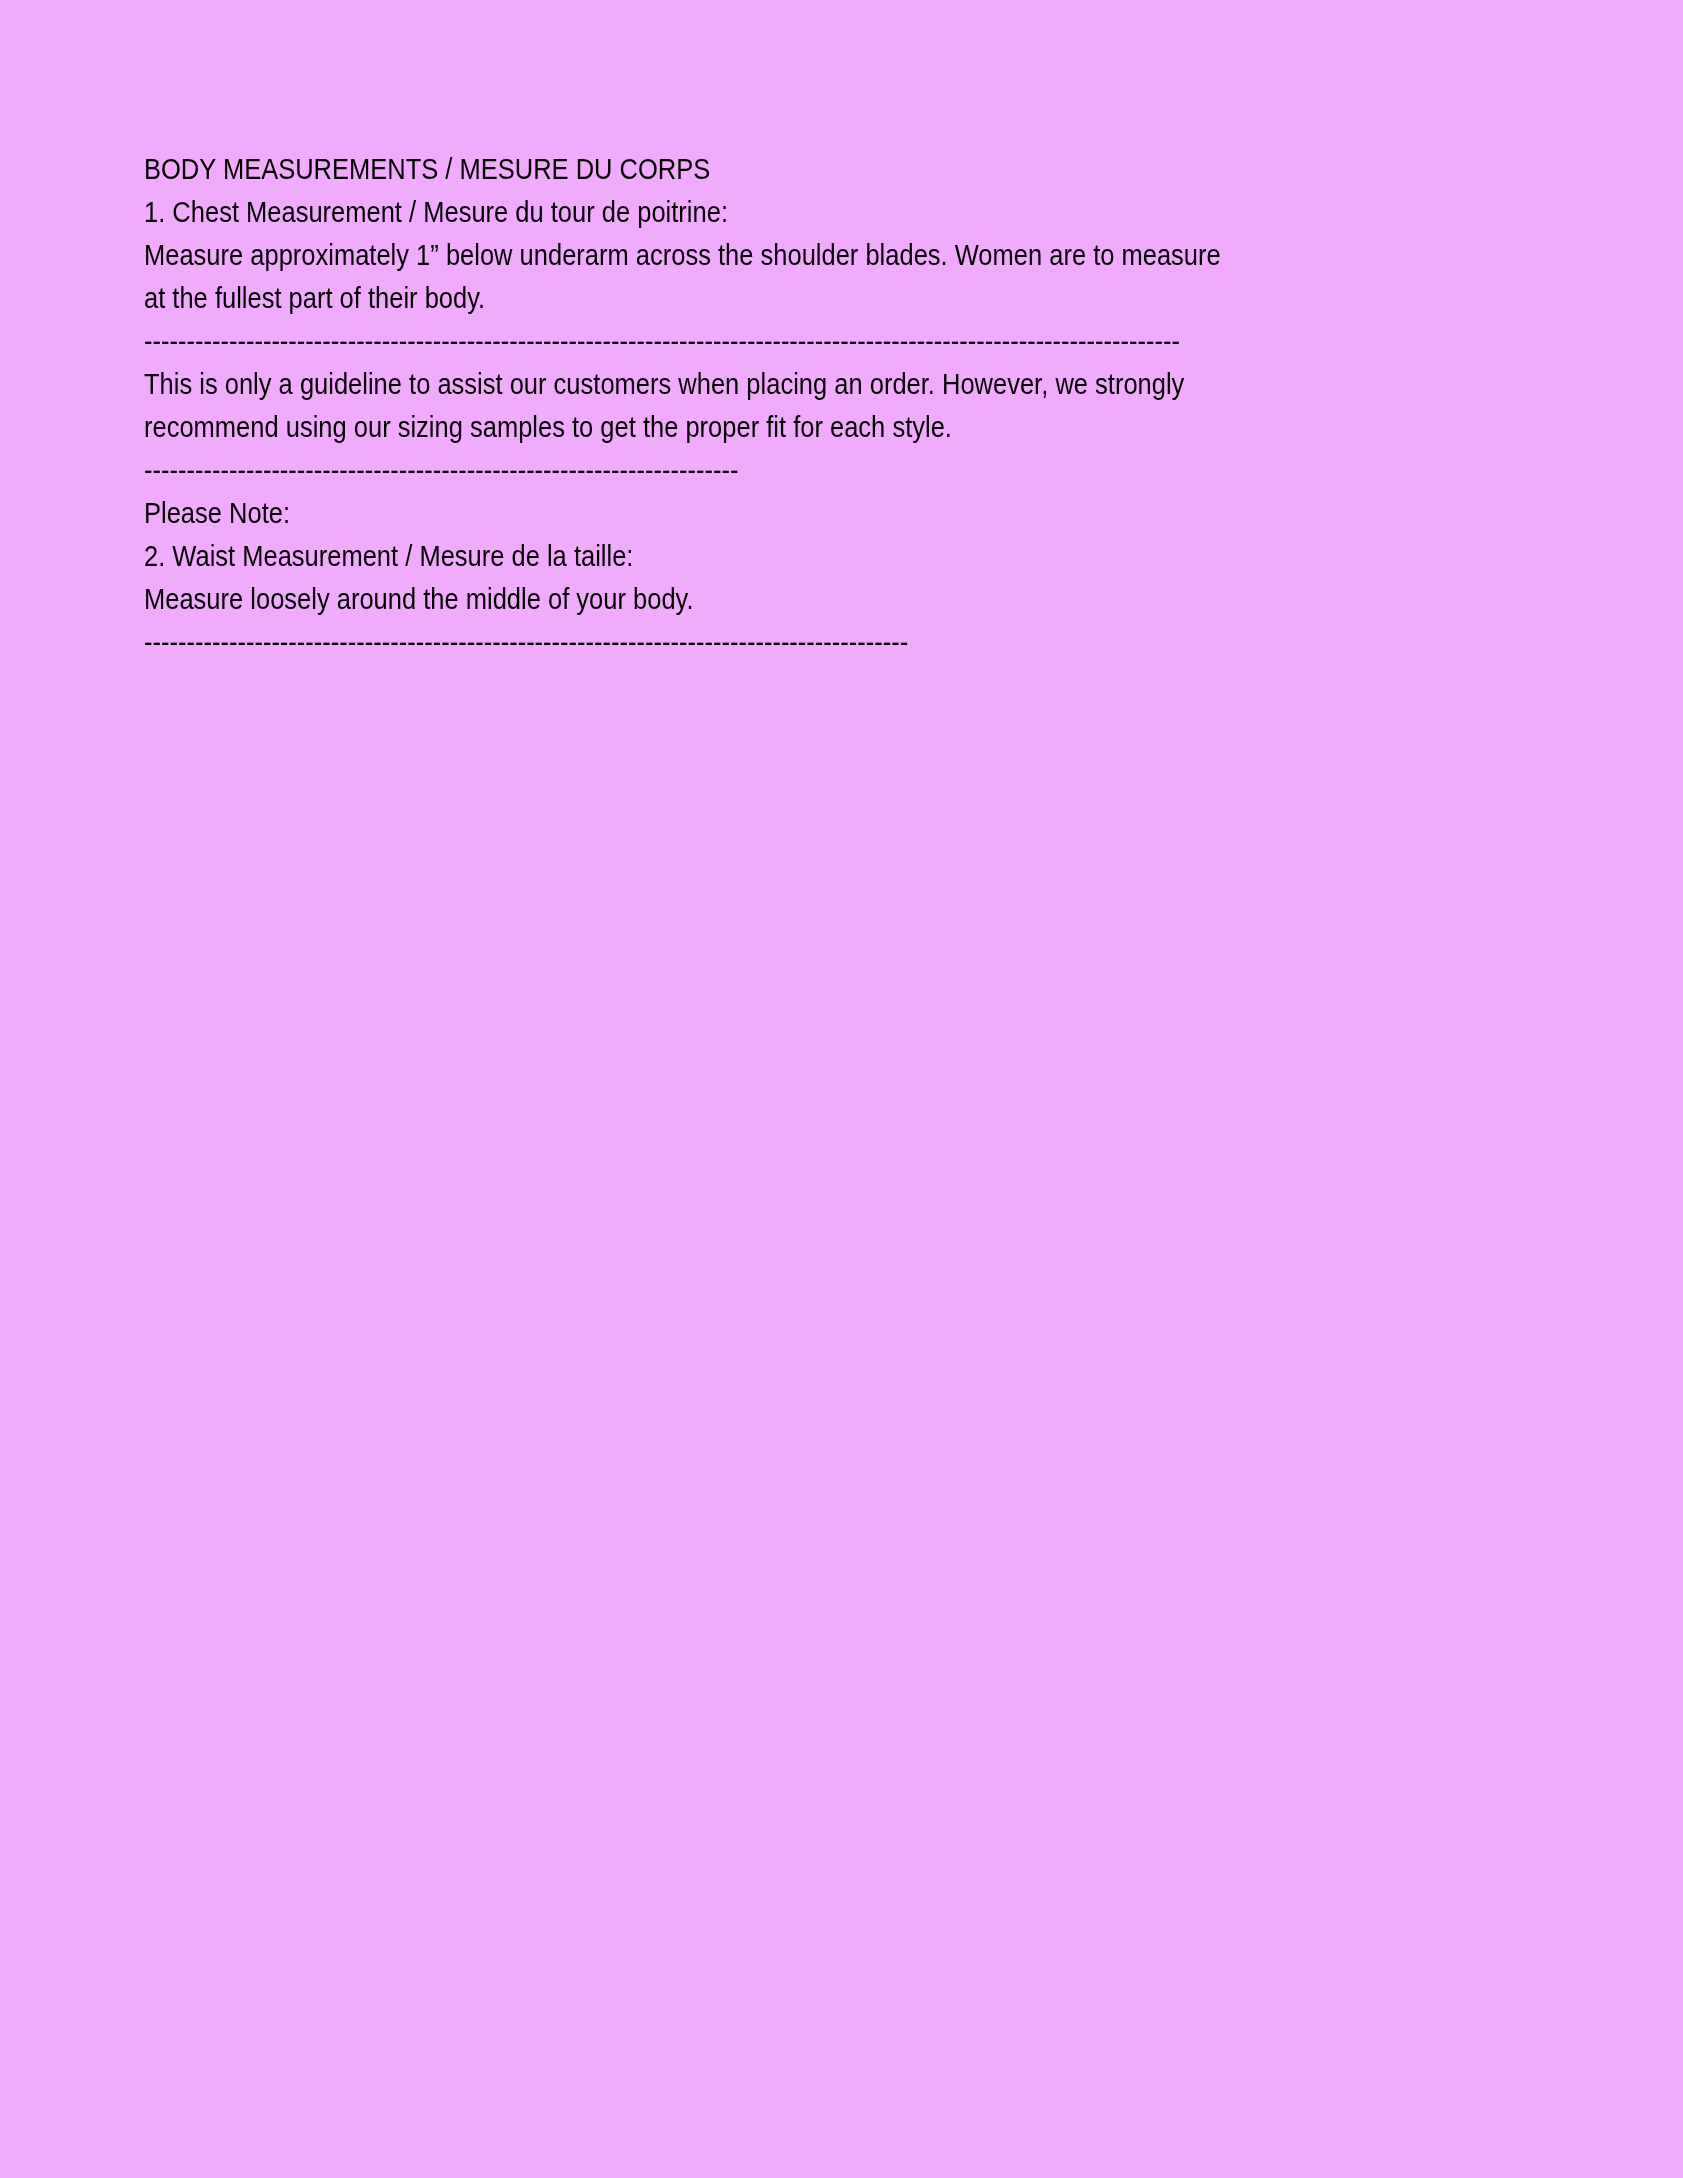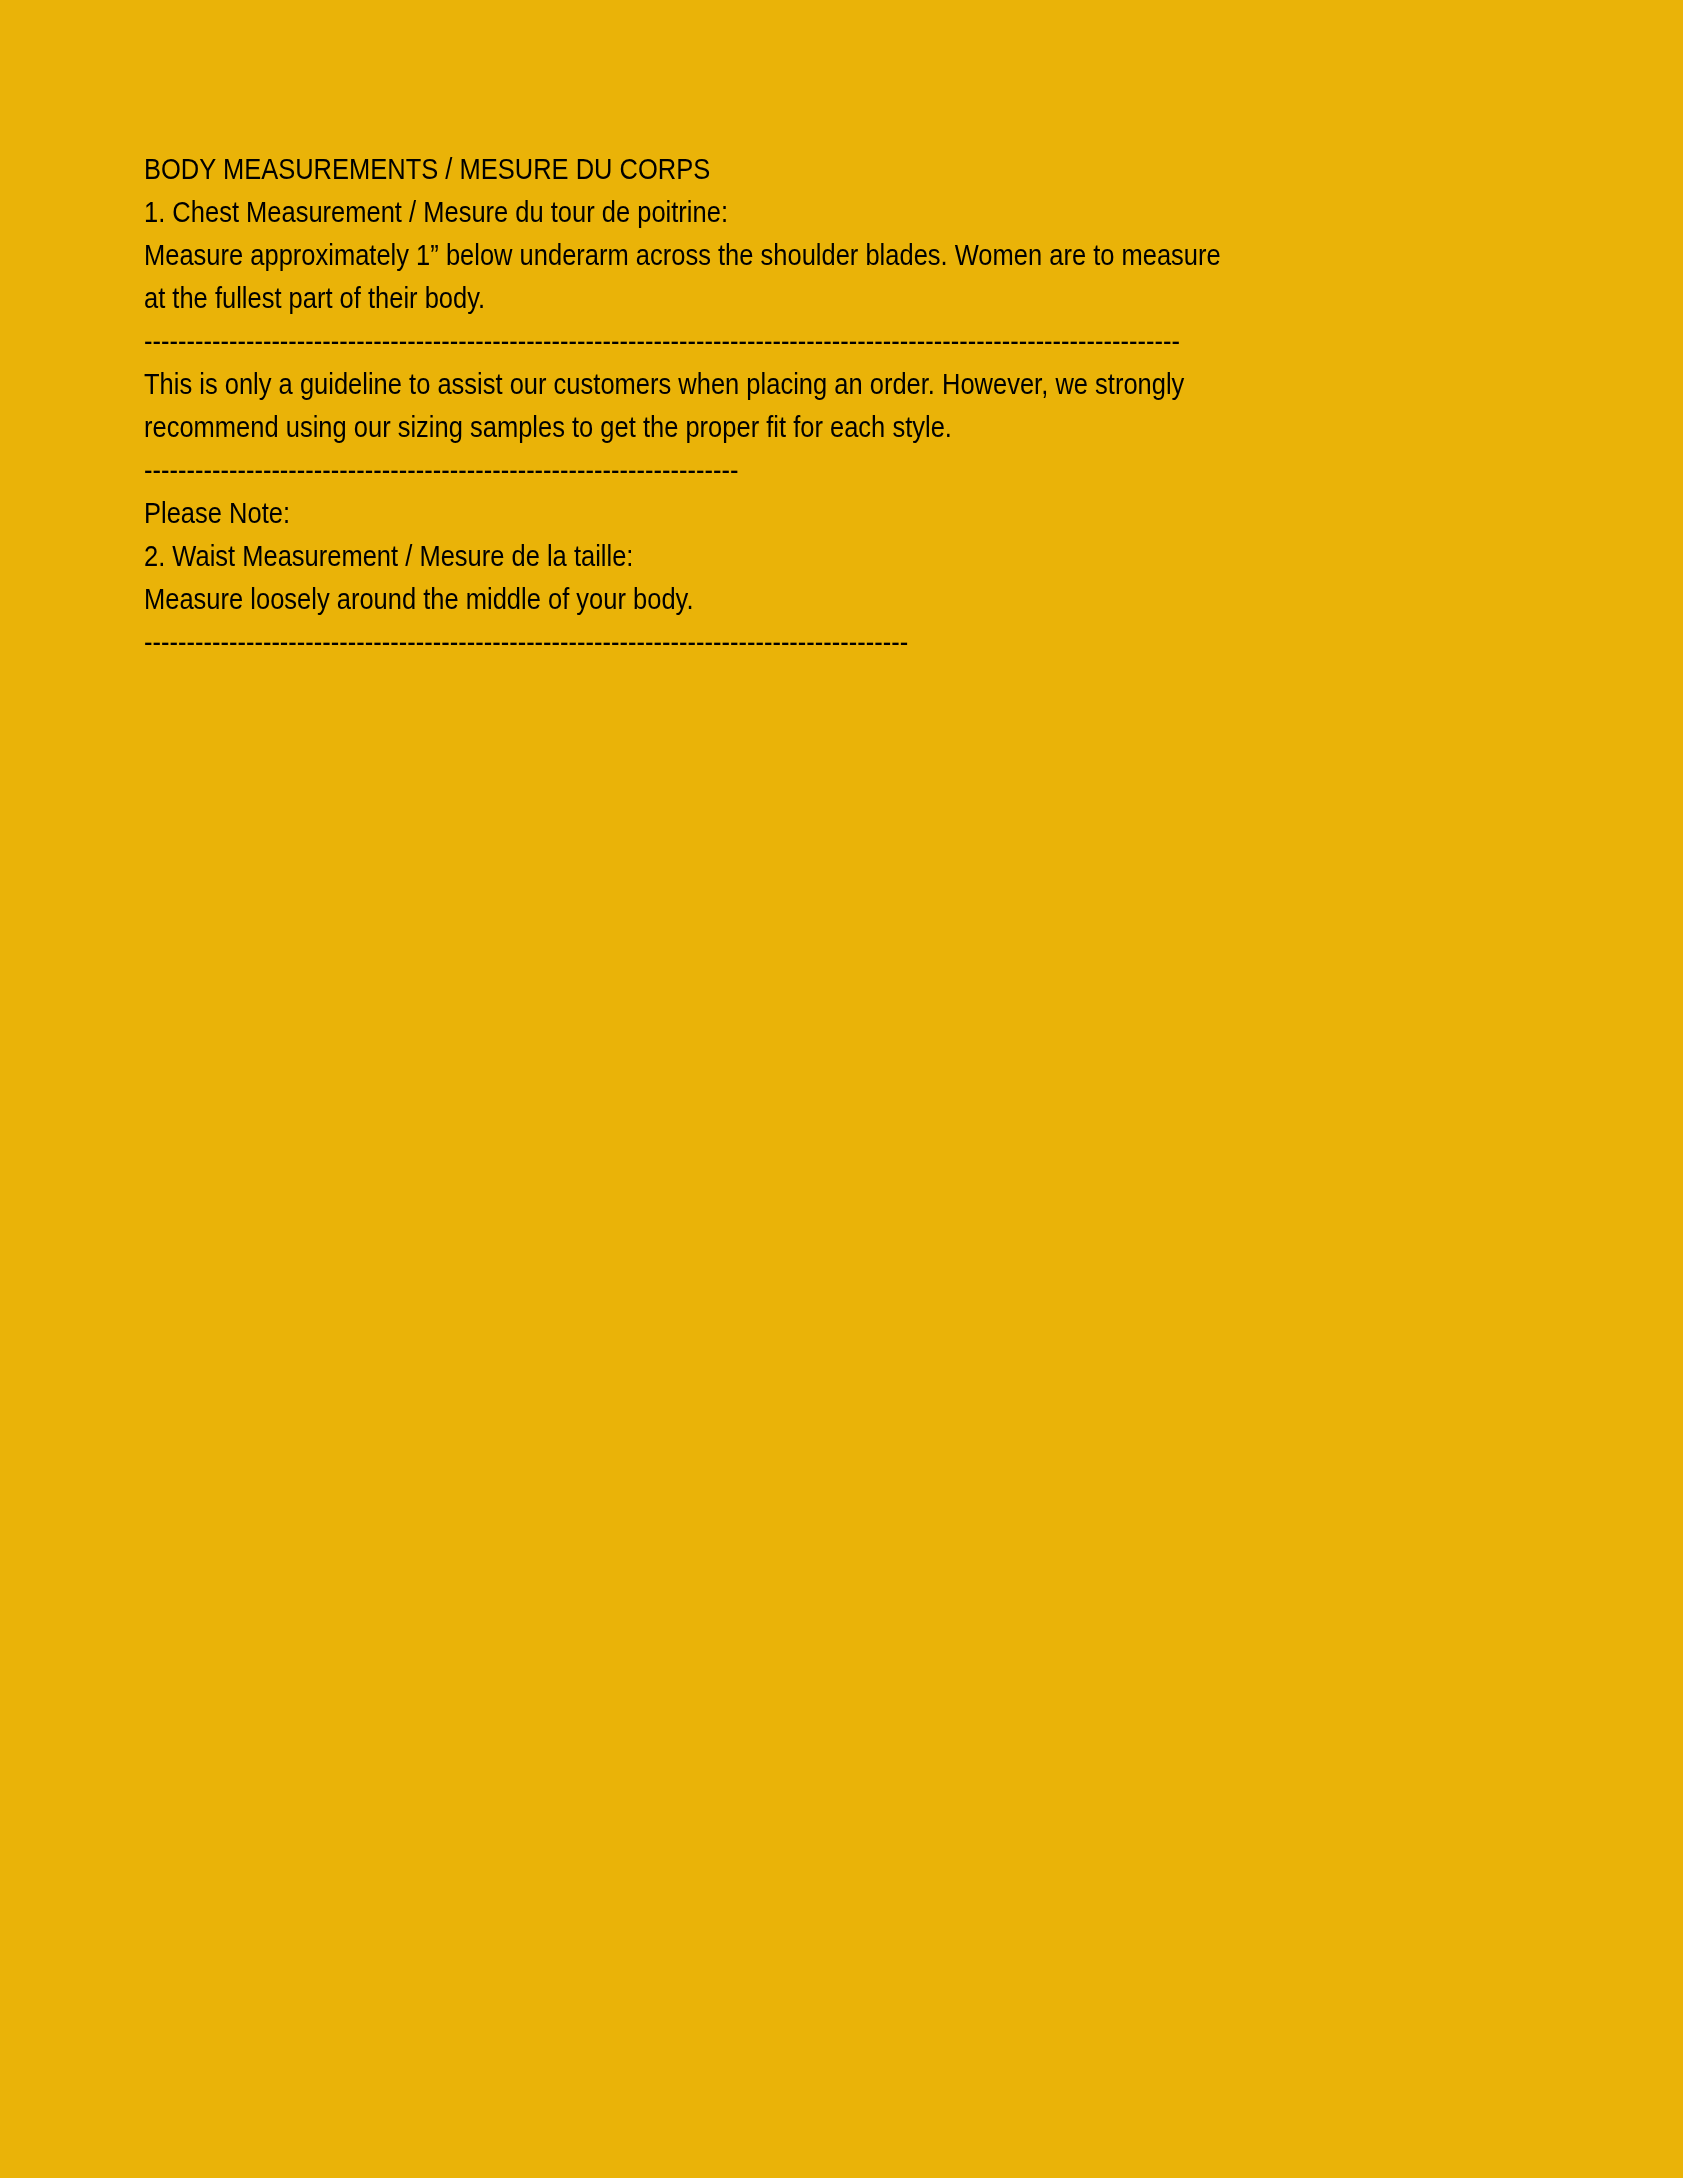--- a/index.html
+++ b/index.html
@@ -12,21 +12,21 @@
     height: 2178px;
     position: relative;
     font-family: "Liberation Sans", sans-serif;
   }
   .page {
     position: absolute;
     left: 0;
     top: 0;
     width: 1683px;
     height: 2178px;
-    background: #eab308;
+    background: #f0abfc;
     overflow: hidden;
   }
   .content {
     position: absolute;
     left: 144px;
     top: 147px;
     width: 1802px;
     color: #000000;
     font-size: 30px;
     line-height: 43px;

